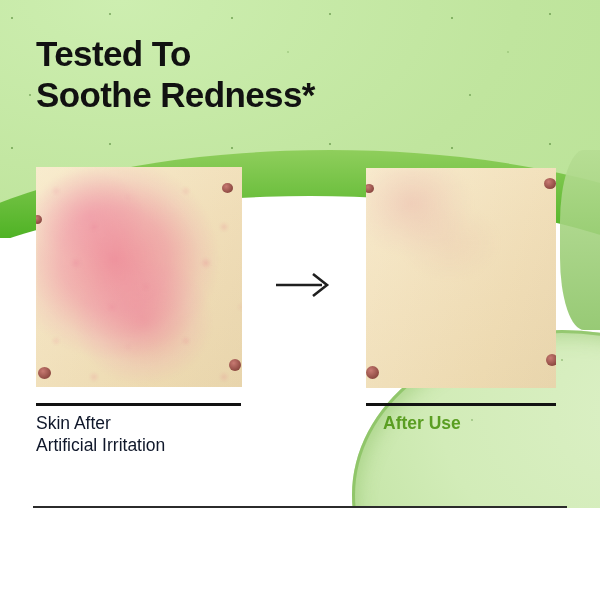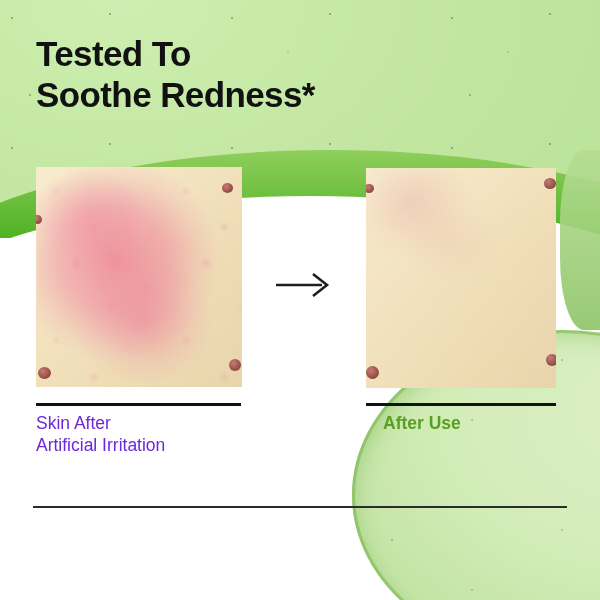--- a/index.html
+++ b/index.html
@@ -4,21 +4,21 @@
 <style>
   html,body{margin:0;padding:0;}
   body{
     width:600px;height:600px;
     font-family:"Liberation Sans", sans-serif;
     background:#ffffff;
     overflow:hidden;
   }
   #ad{
     position:relative;
-    width:600px;height:600px;
+    width:600px;height:508px;
     overflow:hidden;
     background:#c4e8a6;
   }
 
   
   .bg-base{
     position:absolute;inset:0;
     background:
       radial-gradient(120% 80% at 20% 0%, #cdeeb0 0%, #c0e59e 55%, #b9e296 100%);
   }
@@ -185,21 +185,21 @@
   .rule-right{ left:366px; top:403px; width:190px; }
   .rule-bottom{ left:33px; top:506px; width:534px; height:2px; background:#2b2b2b; }
 
   .caption{
     position:absolute;
     font-size:17.5px;
     font-weight:400;
     line-height:1.28;
     white-space:pre-line;
   }
-  .caption-left { left:36px; top:412px; color:#6d28d9; }
+  .caption-left { left:36px; top:412px; color:#0f172a; }
   .caption-right{ left:366px; top:412px; color:#5a9e22; font-weight:700;margin-left:17px; }
 
   
   .footnotes{
     position:absolute;
     left:33px; top:516px;
     width:540px;
     font-size:9.6px;
     line-height:1.62;
     color:#6f6f6f;

